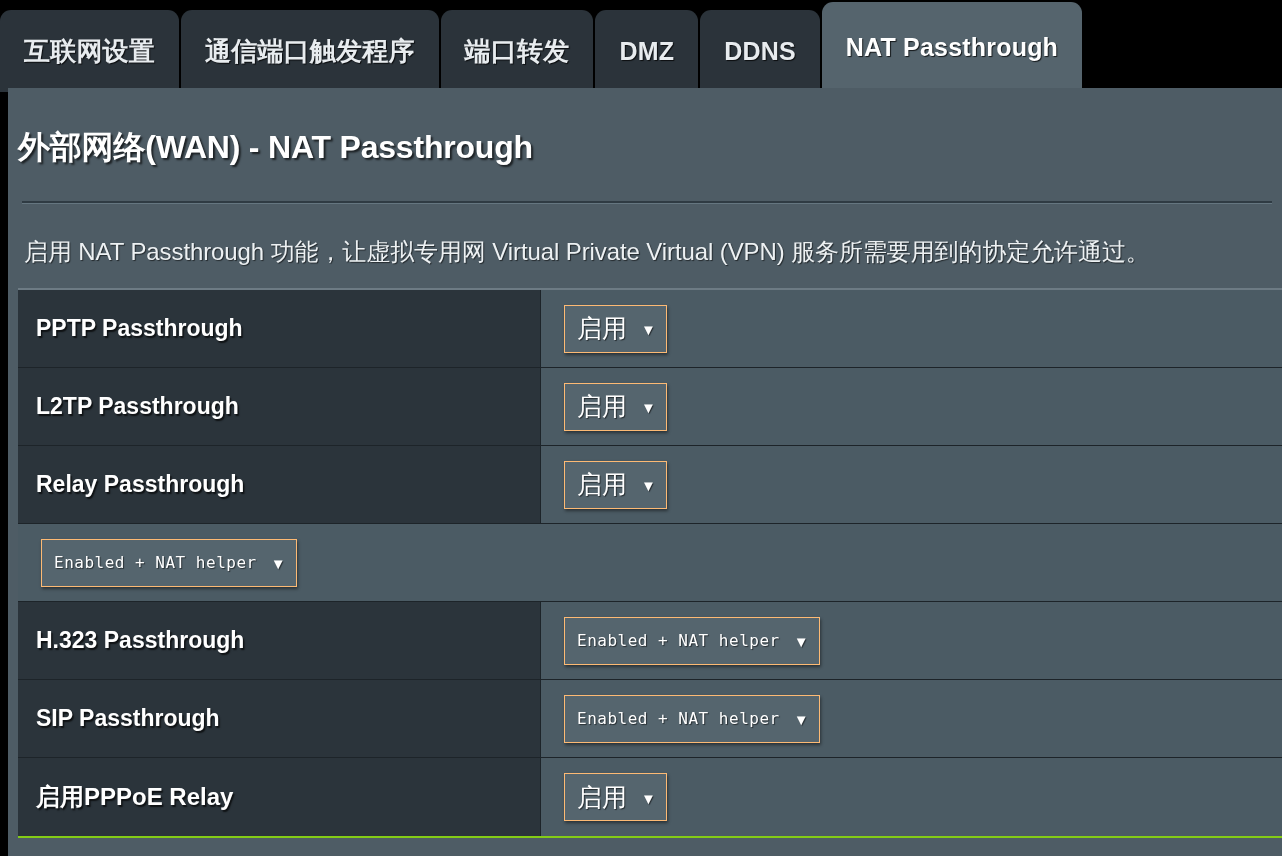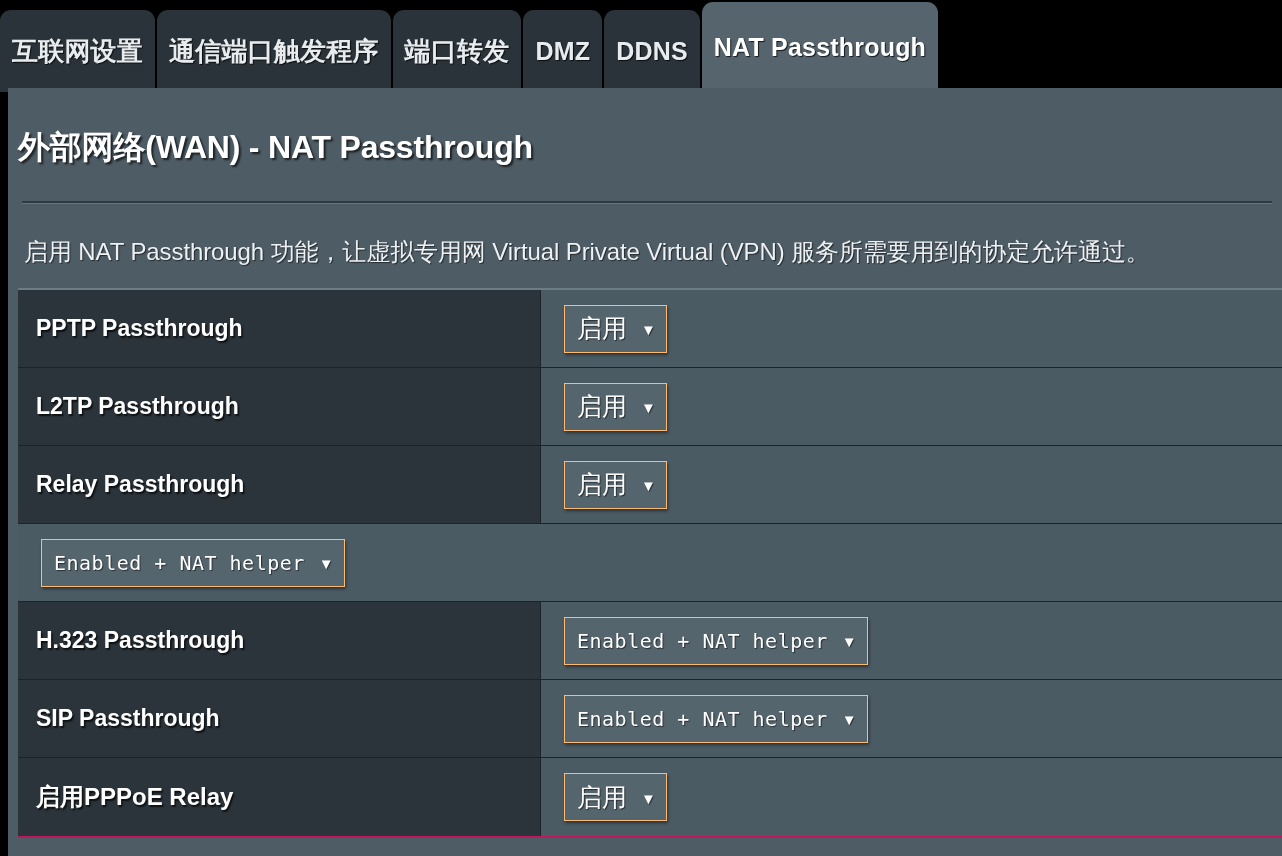--- a/index.html
+++ b/index.html
@@ -34,21 +34,21 @@
   .tab {
     position: relative;
     height: 82px;
     margin-top: 10px;
     background: #2b333a;
     border-top-left-radius: 11px;
     border-top-right-radius: 11px;
     display: flex;
     align-items: center;
     justify-content: center;
-    padding: 0 12px;
+    padding: 0 24px;
     color: #e8ecef;
     font-size: 25px;
     font-weight: bold;
     letter-spacing: 0.2px;
     text-shadow: 1px 1px 1px rgba(0,0,0,0.75);
     white-space: nowrap;
     margin-right: 2px;
     flex: none;
   }
 
@@ -116,21 +116,21 @@
   }
 
   
   #settings-table {
     position: absolute;
     left: 18px;
     top: 288px;
     width: 1264px;
     height: 550px;
     border-top: 2px solid #6d7b84;
-    background: #be185d;
+    background: #84cc16;
   }
 
   .row {
     position: relative;
     display: flex;
     height: 78px;
     border-bottom: 1px solid #1d2429;
   }
   .row:last-child { border-bottom: none; }
 
@@ -172,21 +172,21 @@
     white-space: nowrap;
     text-shadow: 1px 1px 1px rgba(0,0,0,0.55);
   }
 
   .dropdown .dd-text {
     font-size: 25px;
   }
 
   .dropdown.mono .dd-text {
     font-family: "DejaVu Sans Mono", "Liberation Mono", monospace;
-    font-size: 20px;
+    font-size: 16px;
     letter-spacing: 0.5px;
   }
 
   .dropdown .caret {
     margin-left: 14px;
     font-size: 15px;
     line-height: 1;
     color: #ffffff;
     transform: translateY(1px);
   }

